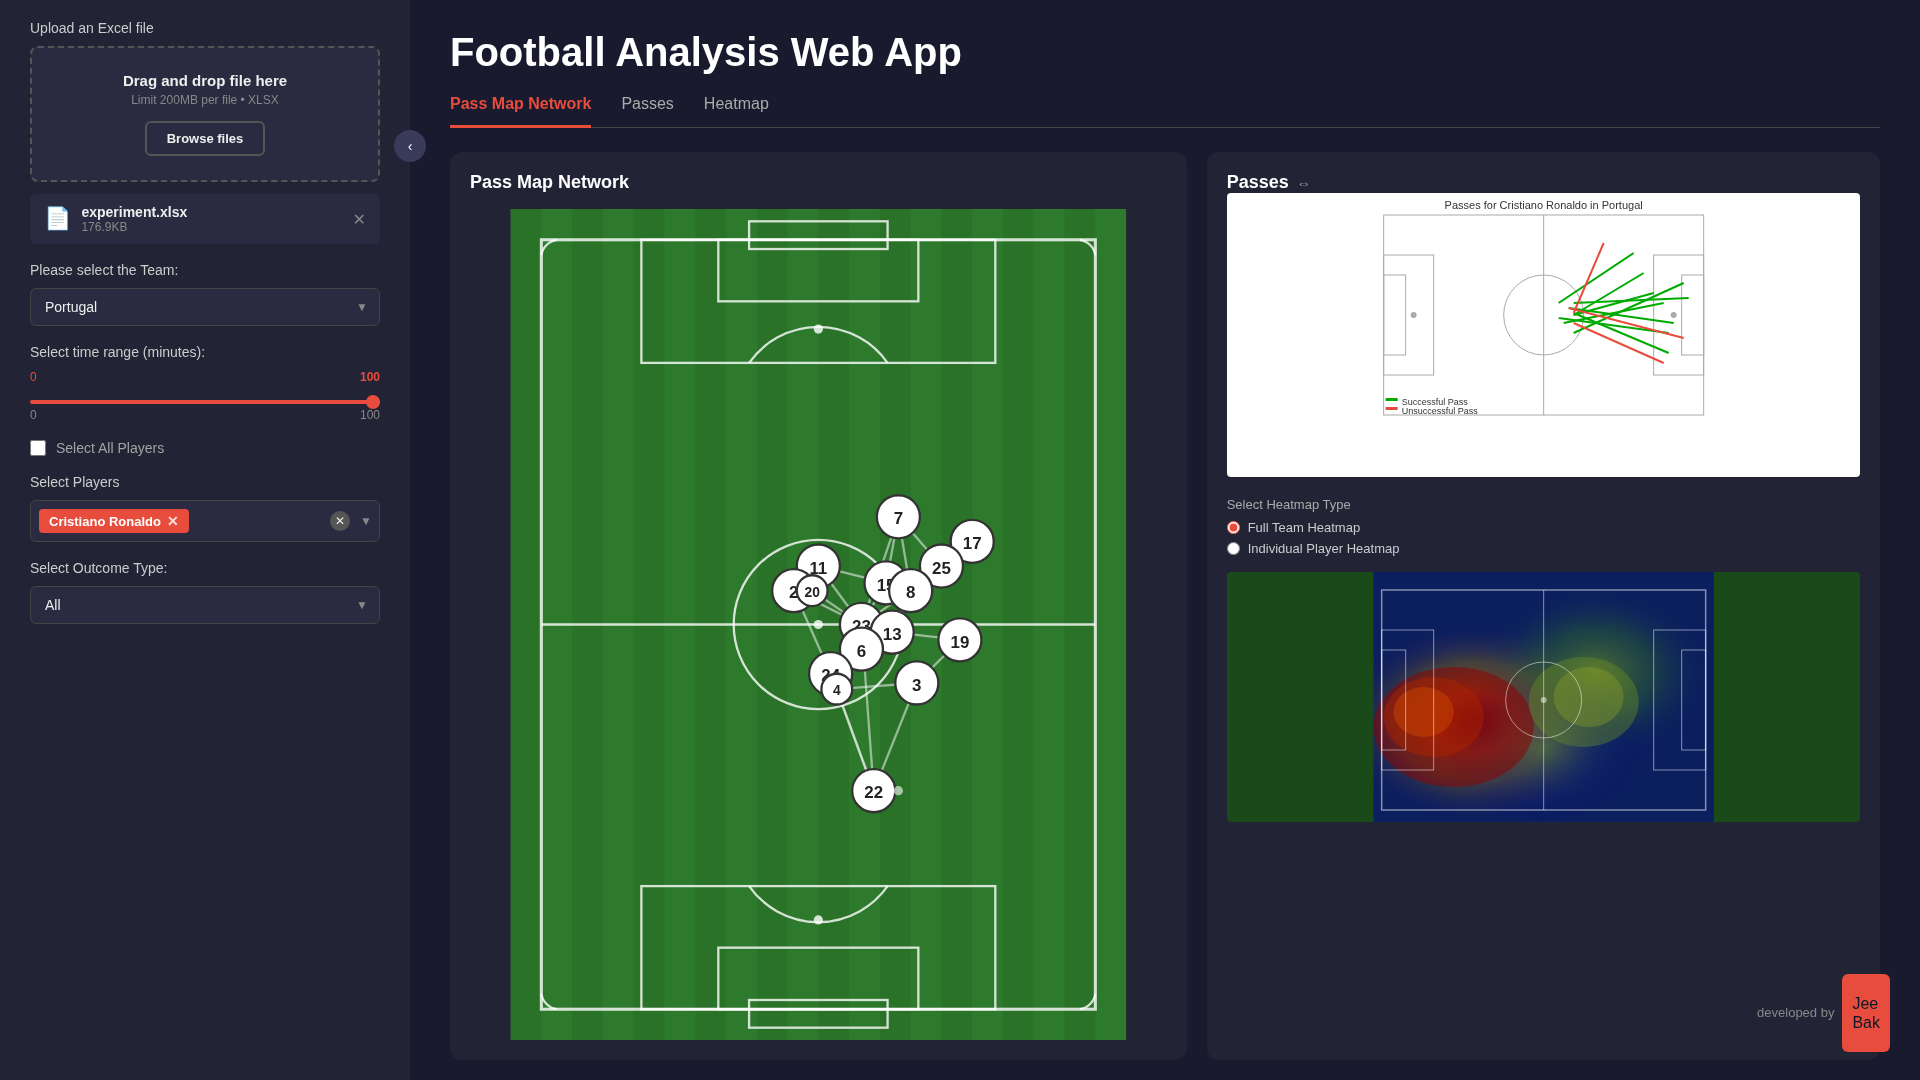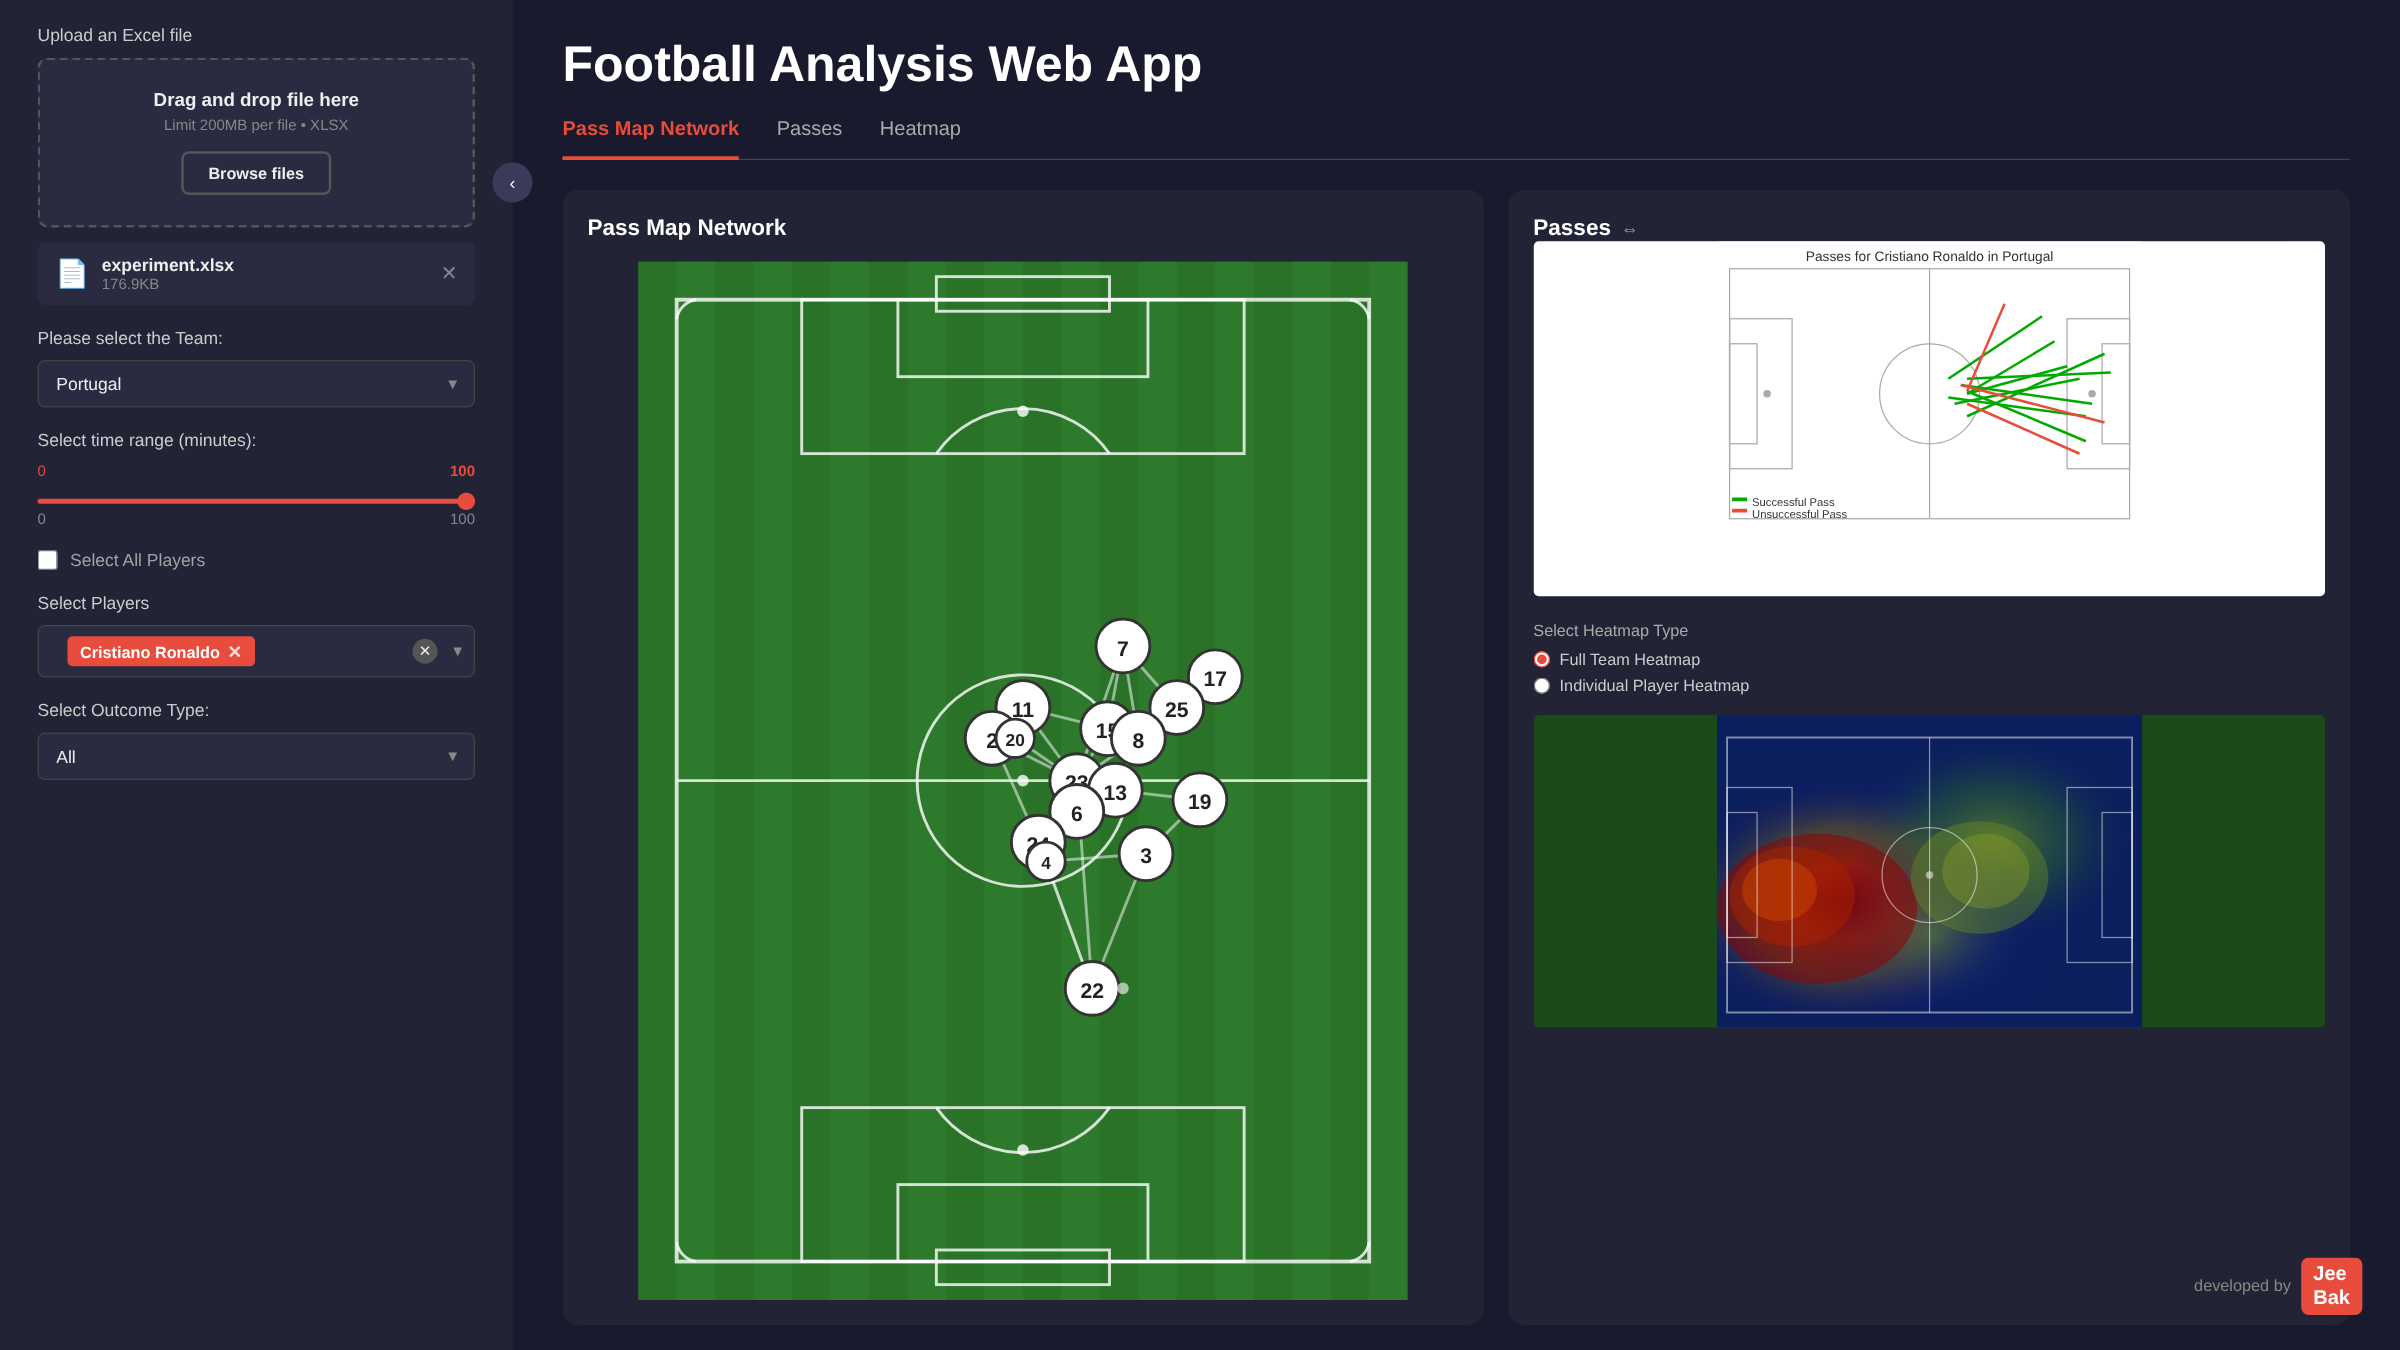--- a/index.html
+++ b/index.html
@@ -214,21 +214,21 @@
 
     .player-select-wrapper {
       position: relative;
     }
 
     .player-tags-input {
       width: 100%;
       background: #2a2a40;
       border: 1px solid #444;
       border-radius: 6px;
-      padding: 8px 36px 8px 23px;
+      padding: 8px 36px 8px 8px;
       display: flex;
       align-items: flex-start;
       gap: 6px;
       flex-wrap: wrap;
       min-height: 42px;
     }
 
     .player-tag {
       background: #e74c3c;
       color: #fff;
@@ -415,25 +415,25 @@
       right: 30px;
       font-size: 13px;
       color: #888;
       display: flex;
       align-items: center;
       gap: 8px;
     }
 
     .jee-bak-badge {
       background: #e74c3c;
-      color: #ffffff;
-      font-weight: 700;
+      color: #0f172a;
+      font-weight: 400;
       font-size: 16px;
       border-radius: 6px;
-      padding: 4px 10px;
+      padding: 20px 10px;
       line-height: 1.2;
     }
 
     
     .pitch-svg {
       width: 100%;
       height: 100%;
     }
   </style>
 </head>

